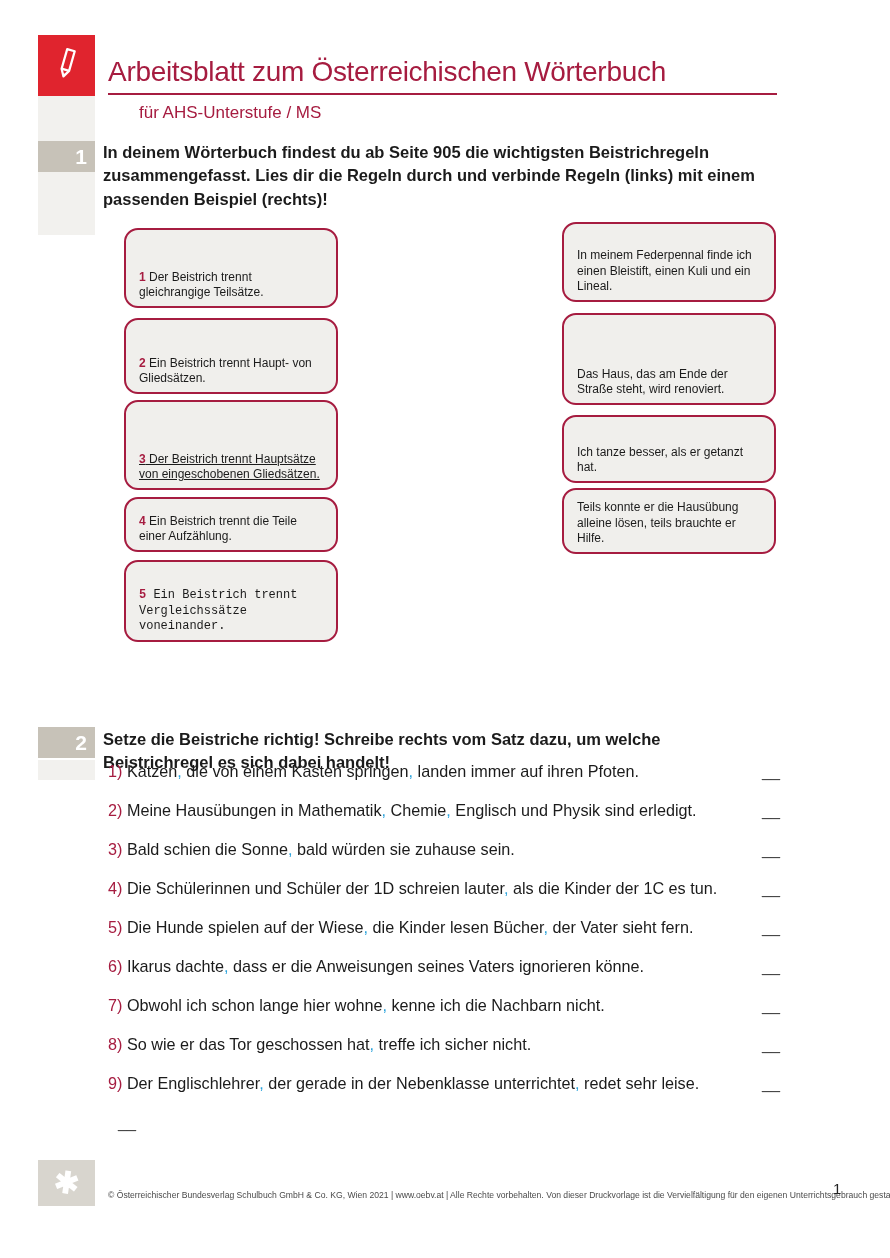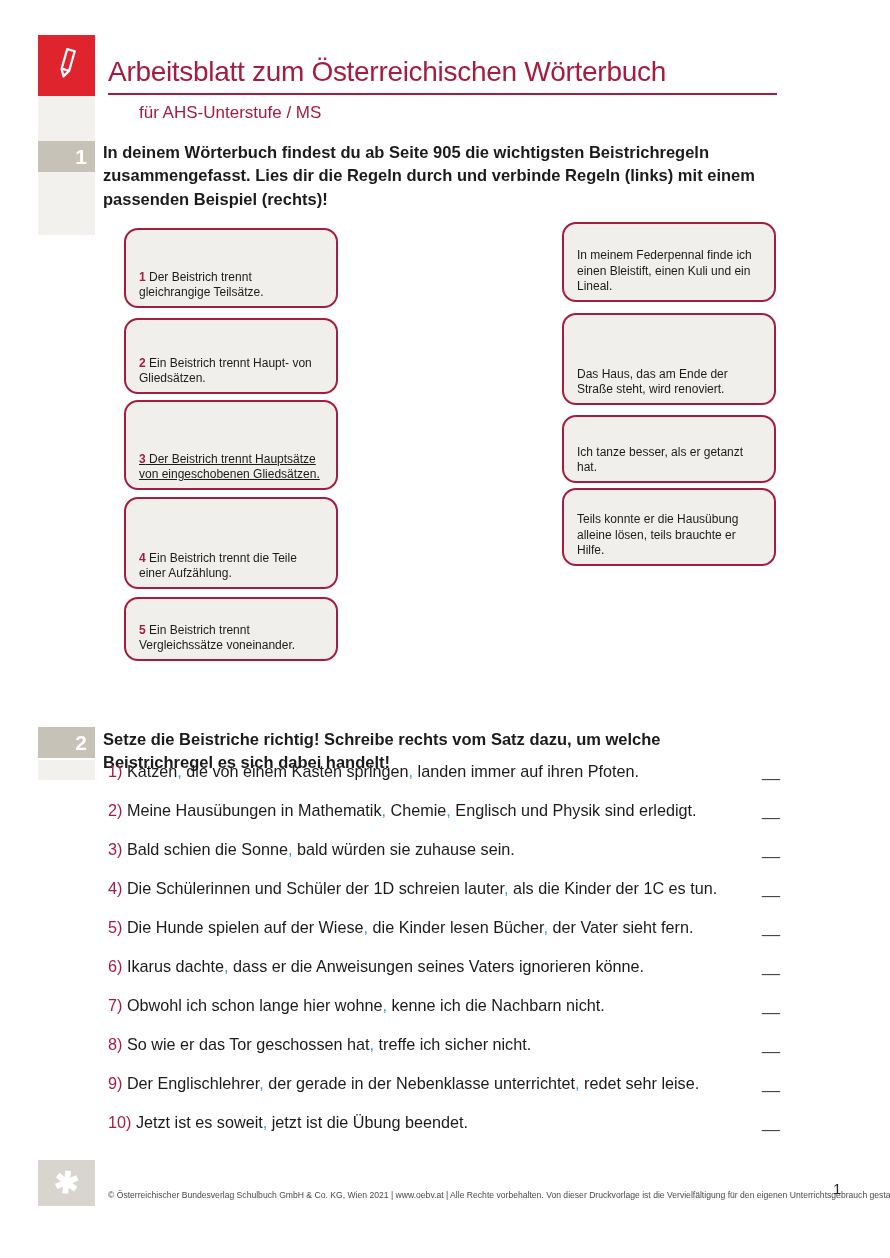--- a/index.html
+++ b/index.html
@@ -47,27 +47,27 @@
   
   .col{position:absolute;top:222px;width:214px;}
   .col.left{left:124px;}
   .col.right{left:562px;}
   .box{background:var(--boxfill);border:2px solid var(--crimson);border-radius:14px;
     padding:6px 13px;font-size:12px;line-height:1.27;display:flex;align-items:flex-end;}
   .rule-num{color:var(--crimson);font-weight:bold;}
   .lb1{height:80px;margin:6px 0 10px;}
   .lb2{height:76px;margin:0 0 6px;}
   .lb3{height:90px;margin:0 0 7px;text-decoration:underline;}
-  .lb4{height:92px;margin:0 0 8px;}
-  .lb5{height:64px;}
+  .lb4{height:55px;margin:0 0 8px;}
+  .lb5{height:82px;font-family:Liberation Mono, monospace;}
   .rb1{height:80px;margin:0 0 11px;}
   .rb2{height:92px;margin:0 0 10px;}
   .rb3{height:68px;margin:0 0 5px;}
   .rb4{height:79px;margin:0 0 10px;}
-  .rb5{height:78px;}
+  .rb5{height:66px;}
   
   .sentences{position:absolute;left:108px;top:762px;width:672px;}
   .s-row{display:flex;align-items:baseline;height:39px;font-size:16.2px;white-space:nowrap;}
   .s-text{flex:1;}
   .s-num{color:var(--crimson);}
   .comma{color:var(--blue);}
   .s-blank{color:#3c3c3c;margin-left:10px;letter-spacing:0;}
   
   .footer-text{position:absolute;left:108px;top:1190px;width:664px;font-size:8.6px;
     color:#4a4a4a;white-space:nowrap;}
@@ -170,21 +170,20 @@
   </div>
   <div class="s-row">
     <div class="s-text"><span class="s-num">8)</span> <span>So wie er das Tor geschossen hat<span class="comma">,</span> treffe ich sicher nicht.</span></div>
     <span class="s-blank">__</span>
   </div>
   <div class="s-row">
     <div class="s-text"><span class="s-num">9)</span> <span>Der Englischlehrer<span class="comma">,</span> der gerade in der Nebenklasse unterrichtet<span class="comma">,</span> redet sehr leise.</span></div>
     <span class="s-blank">__</span>
   </div>
   <div class="s-row">
-    <div class="s-text"><span class="s-num">10)</span> <span>Jetzt ist es soweit<span class="comma">,</span> jetzt ist die Übung beendet.</span></div>
     <span class="s-blank">__</span>
   </div>
 </div>
 
 <div class="logo-square">
   <span class="logo-glyph">✱</span>
 </div>
 <div class="footer-text">© Österreichischer Bundesverlag Schulbuch GmbH &amp; Co. KG, Wien 2021 | www.oebv.at | Alle Rechte vorbehalten. Von dieser Druckvorlage ist die Vervielfältigung für den eigenen Unterrichtsgebrauch gestattet.</div>
 <div class="page-num">1</div>
 

